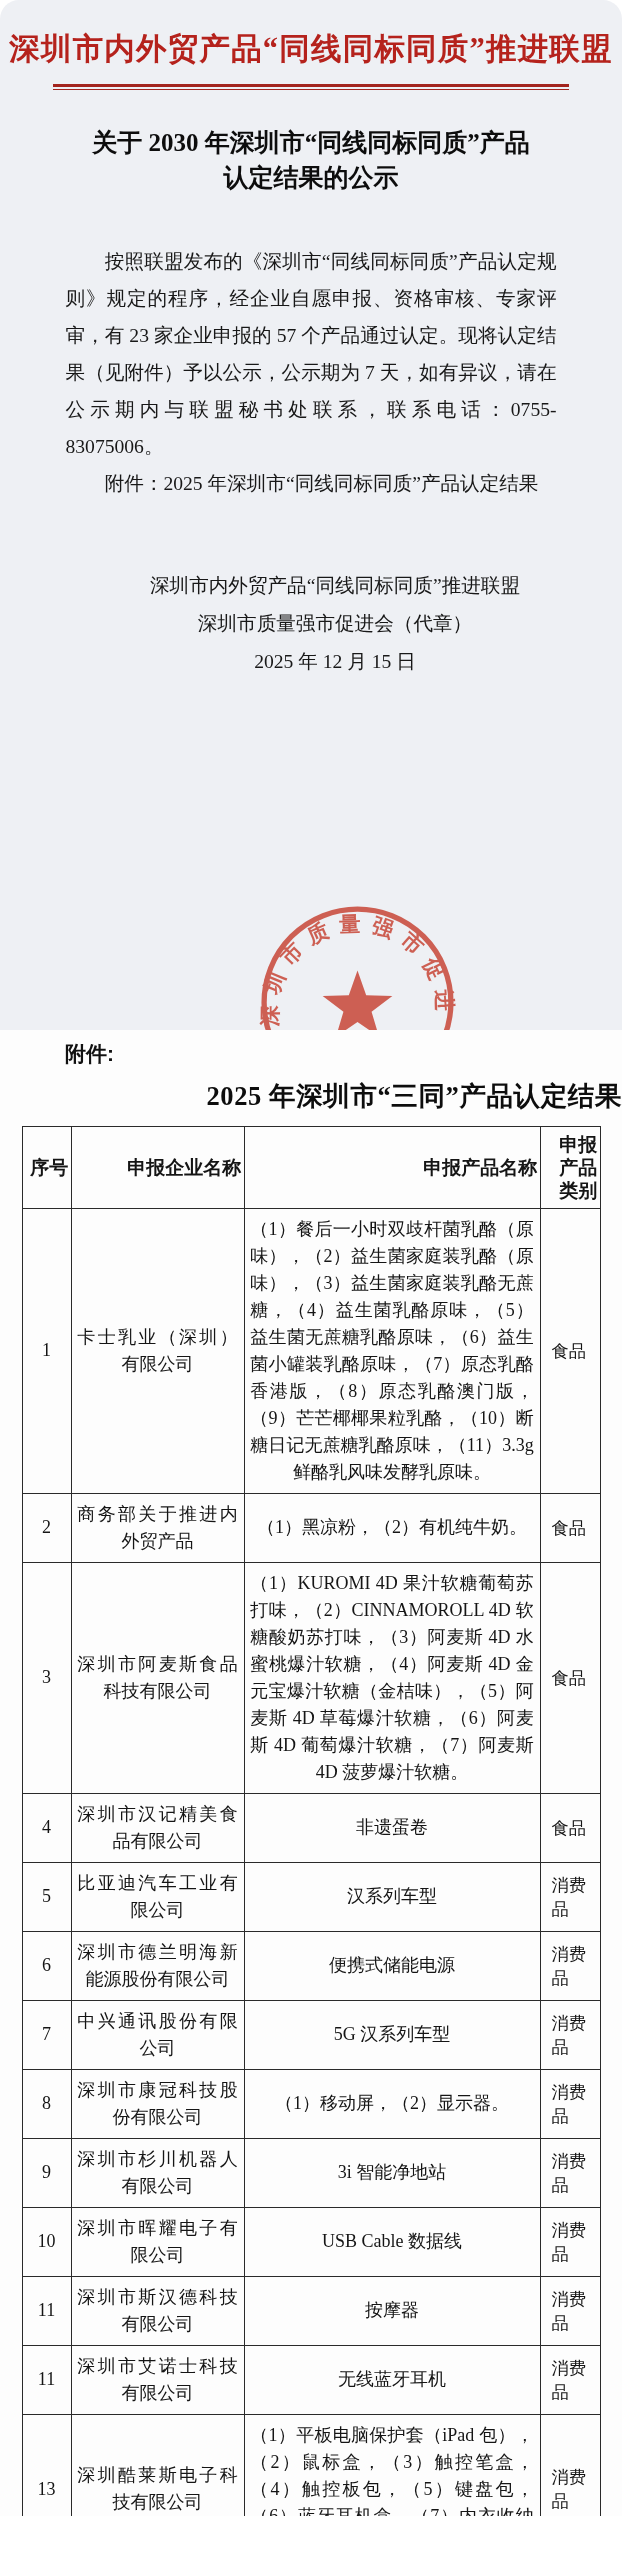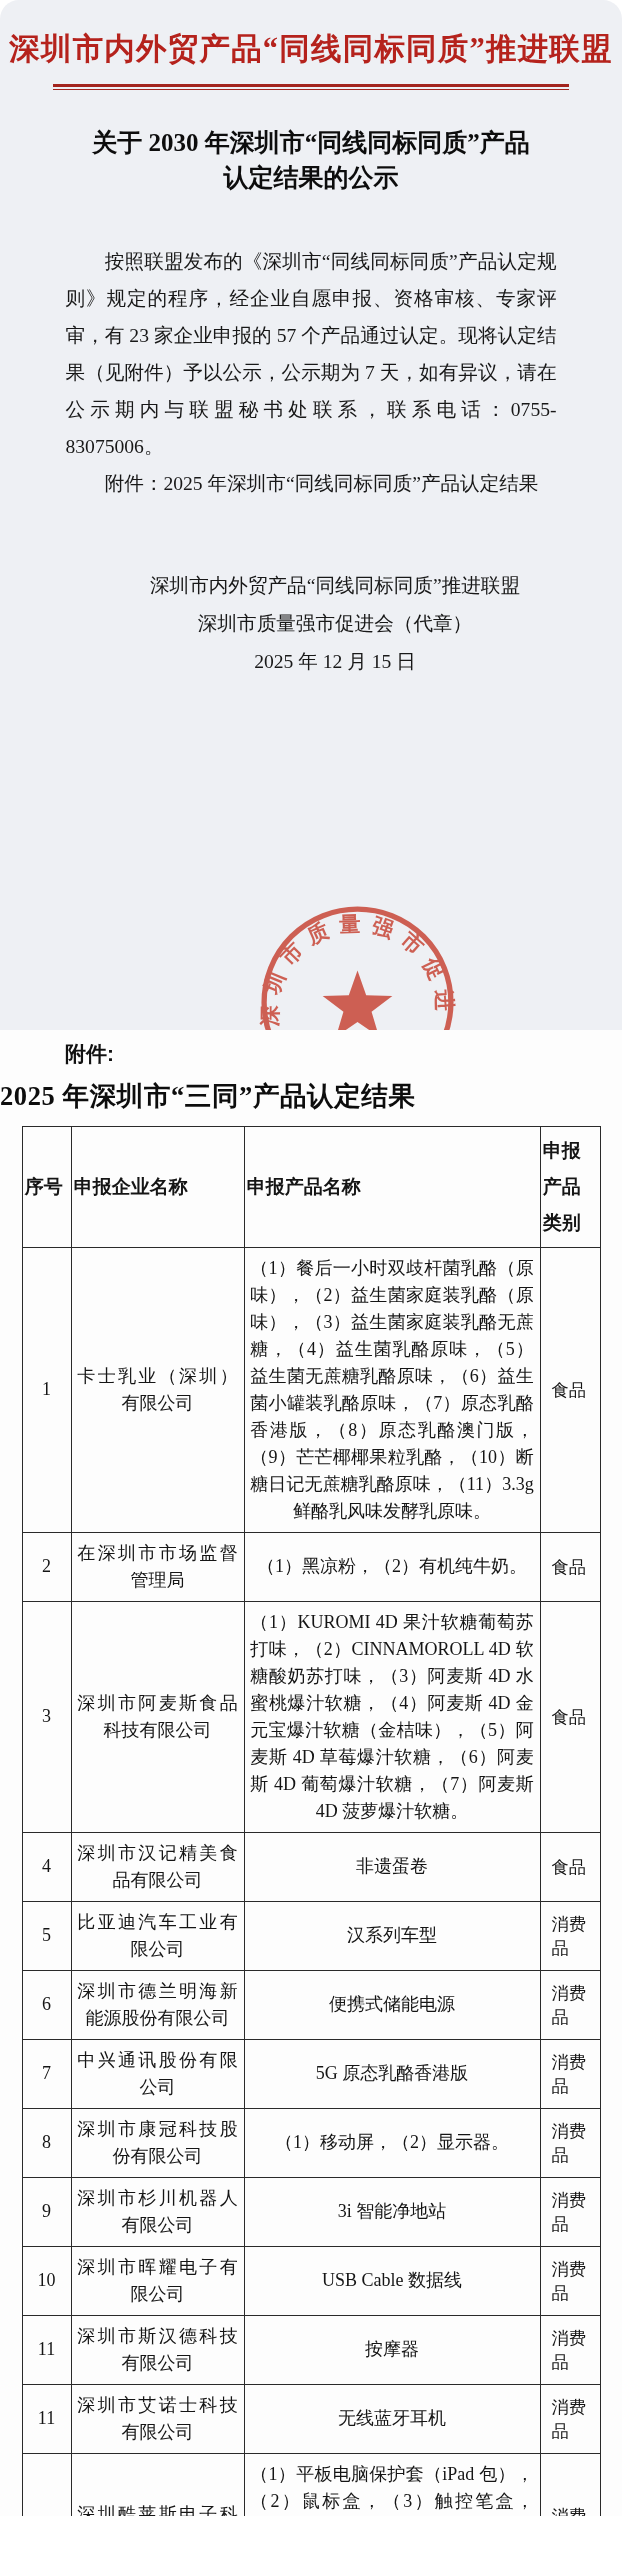--- a/index.html
+++ b/index.html
@@ -47,33 +47,33 @@
   }
   .page2{
     position:absolute;top:1030px;left:0;width:622px;height:1486px;
     background:#fdfdfd;overflow:hidden;
   }
   .att-label{
     margin:10.4px 0 0 65px;font-size:21px;font-weight:700;color:#111;
     font-family:"Liberation Sans","DejaVu Sans",sans-serif;
   }
   .tbl-title{
-    margin-top:9.2px;text-align:left;font-size:26.5px;font-weight:700;color:#0d0d0d;
+    margin-top:9.2px;text-align:right;font-size:26.5px;font-weight:700;color:#0d0d0d;
     letter-spacing:0.6px;
   }
   table.result{
     margin:12.7px auto 0;width:577px;border-collapse:collapse;table-layout:fixed;
     background:#fdfdfd;
   }
   table.result th,table.result td{
     border:1.2px solid #2a2a2a;color:#151515;vertical-align:middle;
     word-break:break-all;
   }
   table.result th{
-    font-size:19px;font-weight:700;text-align:left;line-height:36px;padding:5.8px 2.3px;margin-left:7px;
+    font-size:19px;font-weight:700;text-align:right;line-height:23px;padding:5.8px 2.3px;margin-left:7px;
   }
   td.c-no{font-size:18px;text-align:center;padding:7px 2.3px;}
   td.c-company{
     font-size:18px;line-height:27px;padding:7px 5.8px;
     text-align:justify;text-align-last:center;margin-top:25px;
   }
   td.c-products{
     font-size:18px;line-height:27px;padding:7px 5.8px;
     text-align:justify;text-align-last:center;
   }
@@ -141,21 +141,21 @@
     </thead>
     <tbody id="rows-body">
         <tr>
       <td class="c-no">1</td>
       <td class="c-company">卡士乳业（深圳）有限公司</td>
       <td class="c-products">（1）餐后一小时双歧杆菌乳酪（原味），（2）益生菌家庭装乳酪（原味），（3）益生菌家庭装乳酪无蔗糖，（4）益生菌乳酪原味，（5）益生菌无蔗糖乳酪原味，（6）益生菌小罐装乳酪原味，（7）原态乳酪香港版，（8）原态乳酪澳门版，（9）芒芒椰椰果粒乳酪，（10）断糖日记无蔗糖乳酪原味，（11）3.3g 鲜酪乳风味发酵乳原味。</td>
       <td class="c-cat">食品</td>
     </tr>
         <tr>
       <td class="c-no">2</td>
-      <td class="c-company">在深圳市市场监督管理局</td>
+      <td class="c-company">商务部关于推进内外贸产品</td>
       <td class="c-products">（1）黑凉粉，（2）有机纯牛奶。</td>
       <td class="c-cat">食品</td>
     </tr>
         <tr>
       <td class="c-no">3</td>
       <td class="c-company">深圳市阿麦斯食品科技有限公司</td>
       <td class="c-products">（1）KUROMI 4D 果汁软糖葡萄苏打味，（2）CINNAMOROLL 4D 软糖酸奶苏打味，（3）阿麦斯 4D 水蜜桃爆汁软糖，（4）阿麦斯 4D 金元宝爆汁软糖（金桔味），（5）阿麦斯 4D 草莓爆汁软糖，（6）阿麦斯 4D 葡萄爆汁软糖，（7）阿麦斯 4D 菠萝爆汁软糖。</td>
       <td class="c-cat">食品</td>
     </tr>
         <tr>
@@ -172,21 +172,21 @@
     </tr>
         <tr>
       <td class="c-no">6</td>
       <td class="c-company">深圳市德兰明海新能源股份有限公司</td>
       <td class="c-products">便携式储能电源</td>
       <td class="c-cat">消费品</td>
     </tr>
         <tr>
       <td class="c-no">7</td>
       <td class="c-company">中兴通讯股份有限公司</td>
-      <td class="c-products">5G 原态乳酪香港版</td>
+      <td class="c-products">5G 汉系列车型</td>
       <td class="c-cat">消费品</td>
     </tr>
         <tr>
       <td class="c-no">8</td>
       <td class="c-company">深圳市康冠科技股份有限公司</td>
       <td class="c-products">（1）移动屏，（2）显示器。</td>
       <td class="c-cat">消费品</td>
     </tr>
         <tr>
       <td class="c-no">9</td>

